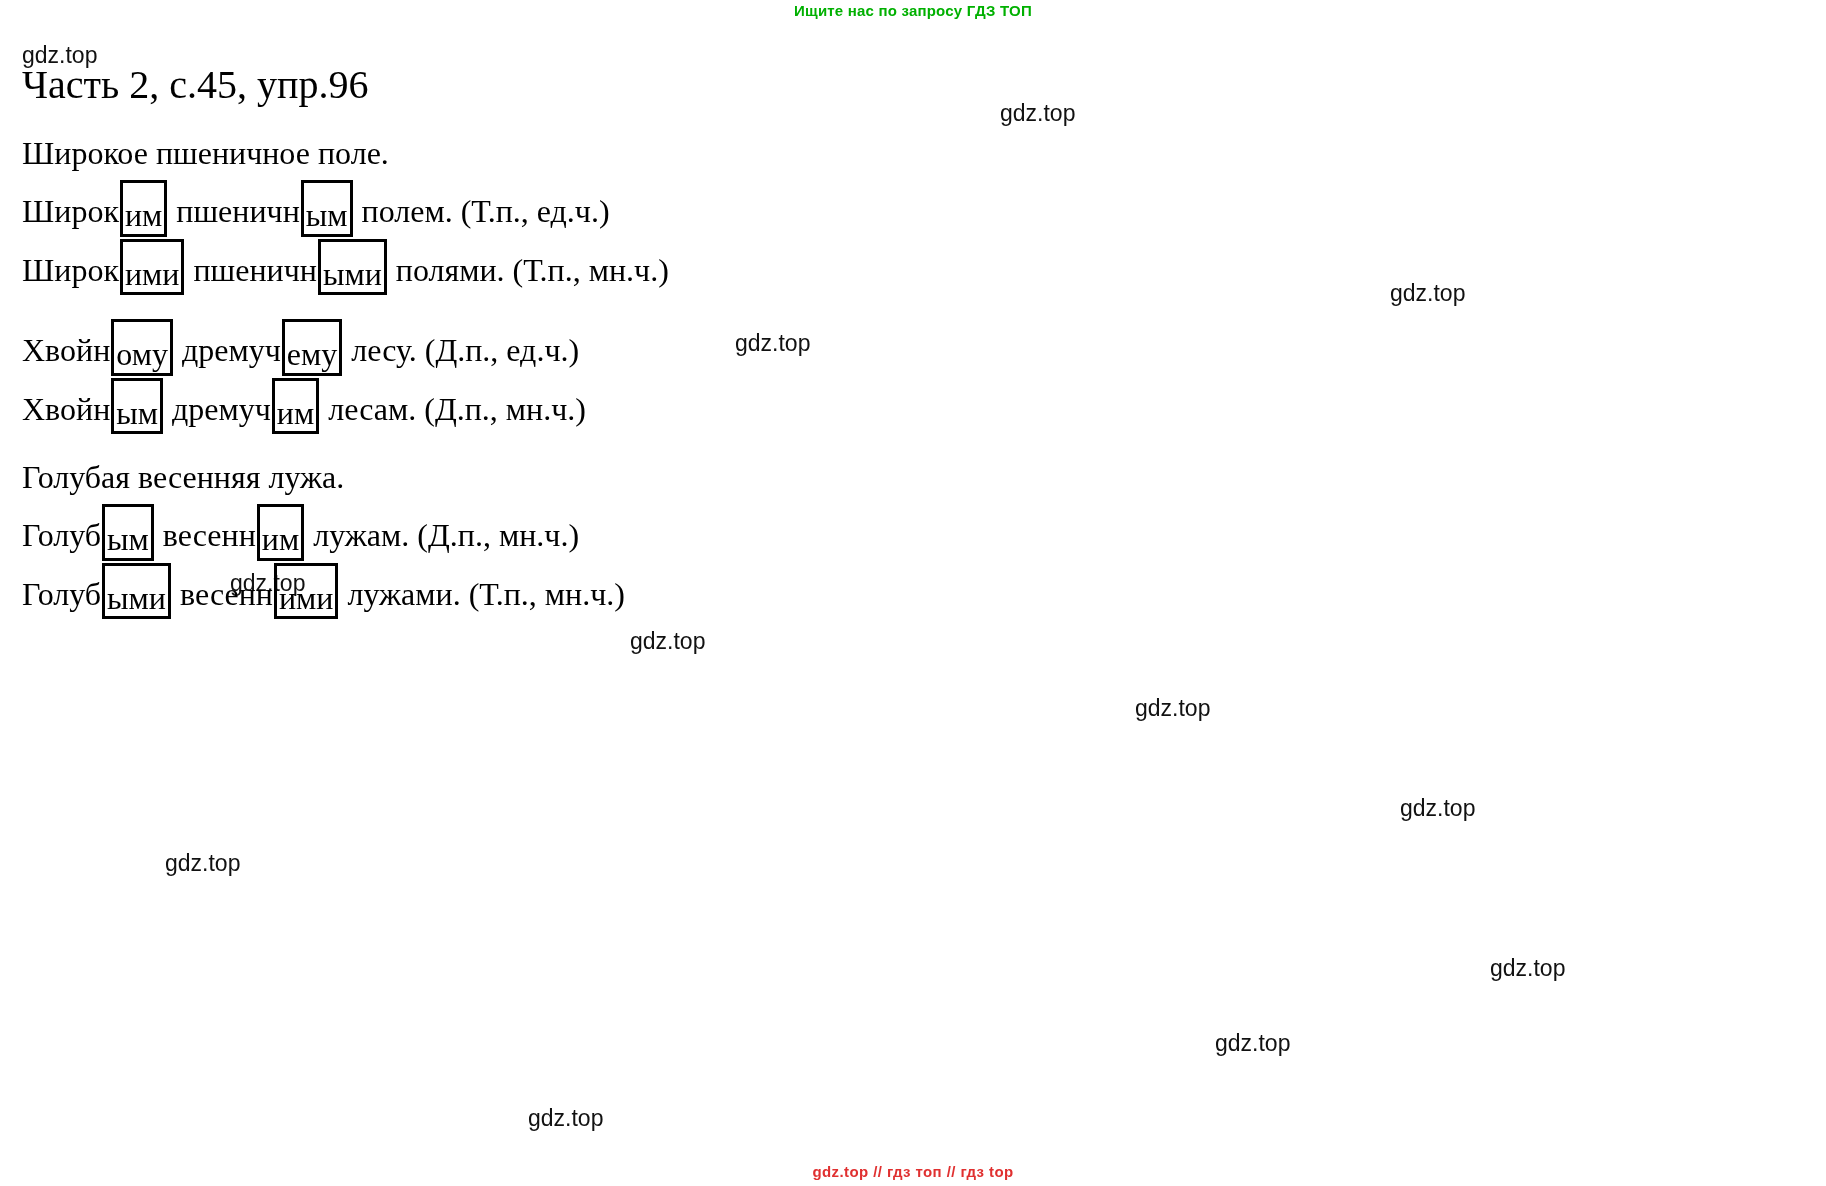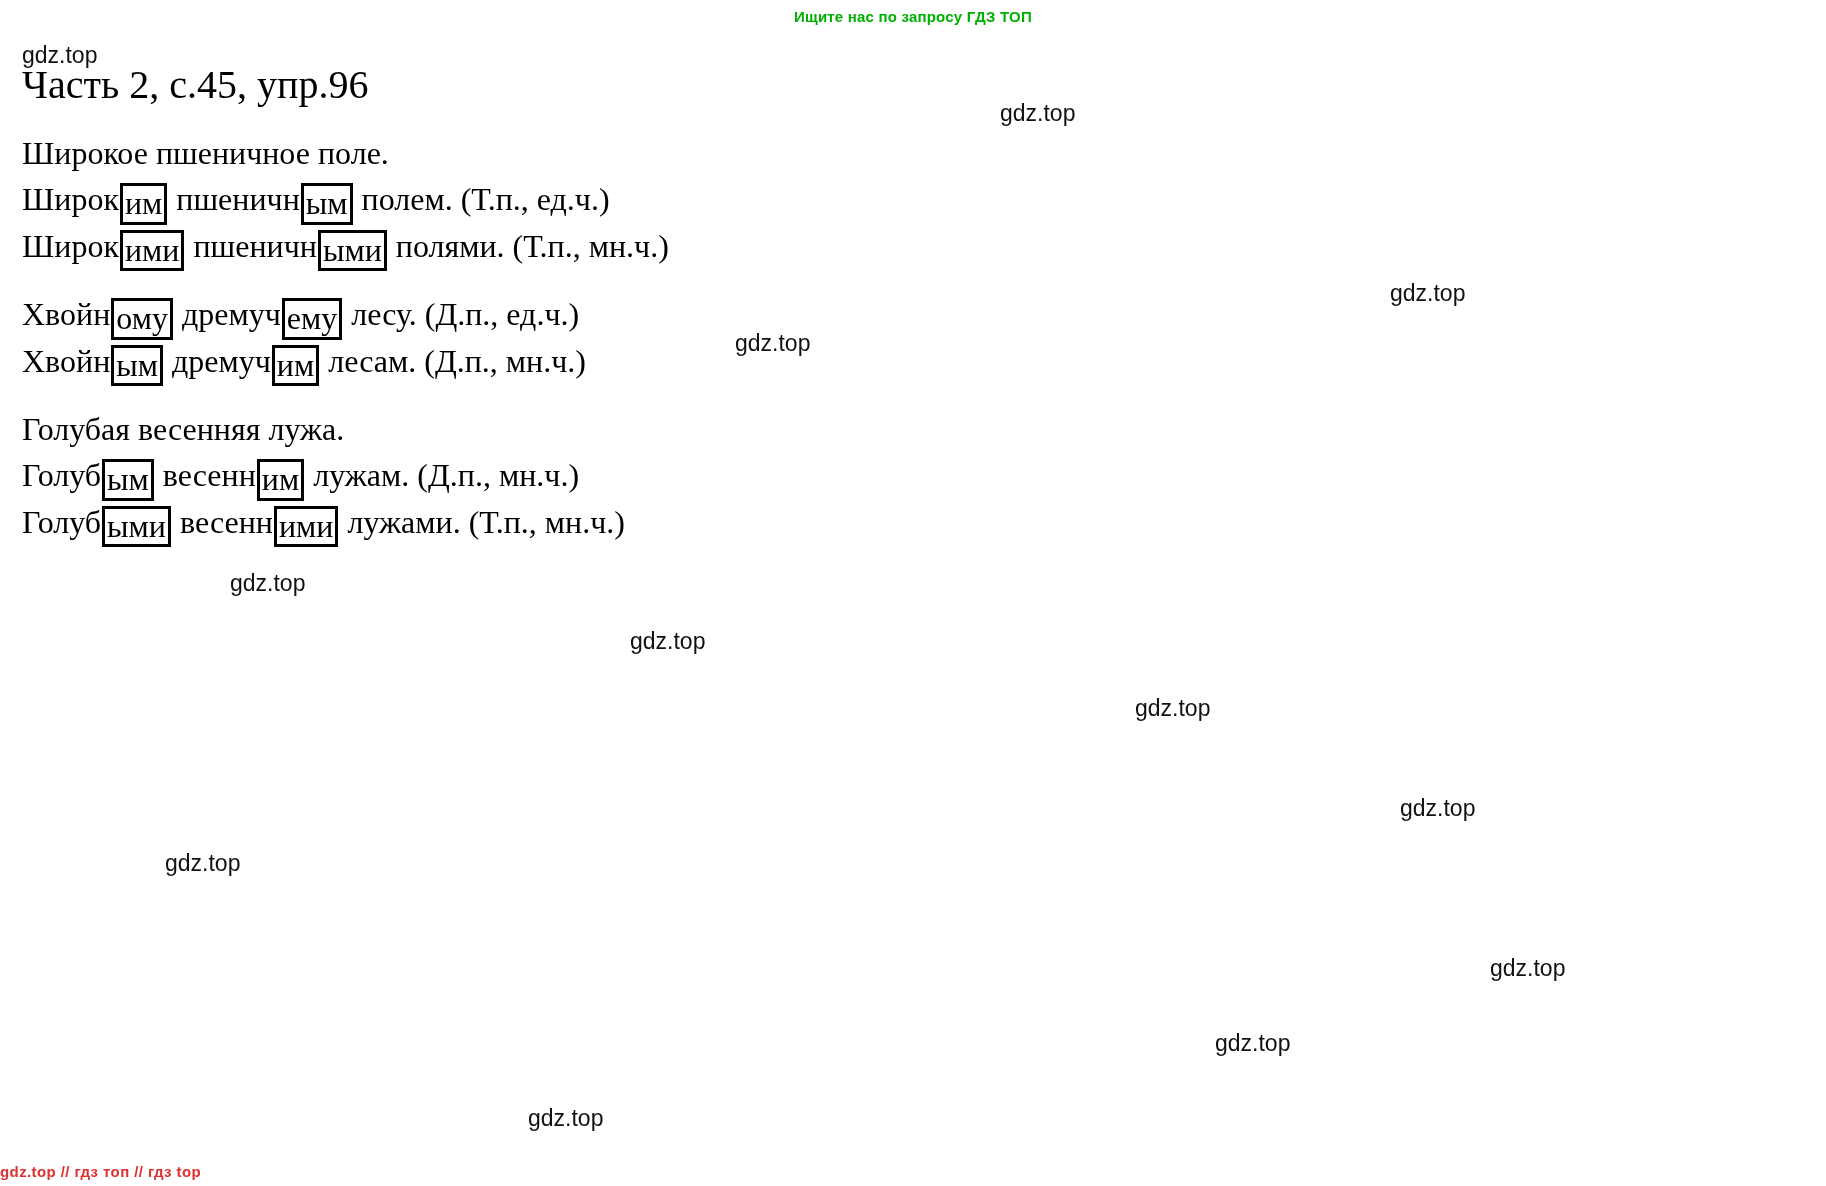--- a/index.html
+++ b/index.html
@@ -18,36 +18,36 @@
 
   .page {
     position: relative;
     width: 1826px;
     height: 1186px;
   }
 
   
   .top-promo {
     position: absolute;
-    top: 8px;
+    top: 2px;
     left: 0;
     width: 1826px;
     text-align: center;
     font-family: "Liberation Sans", sans-serif;
     font-size: 15px;
     font-weight: bold;
     color: #00b000;
     letter-spacing: 0.2px;
   }
   .bottom-promo {
     position: absolute;
     bottom: 6px;
     left: 0;
     width: 1826px;
-    text-align: left;
+    text-align: center;
     font-family: "Liberation Sans", sans-serif;
     font-size: 15px;
     font-weight: bold;
     color: #e03030;
     letter-spacing: 0.4px;
   }
   .bottom-promo .sep { color: #e03030; }
 
   
   .wm {
@@ -89,21 +89,21 @@
     font-size: 32px;
     line-height: 1.45;
     white-space: nowrap;
     margin: 0;
     padding: 0;
   }
 
   
   .box {
     border: 3px solid #000;
-    padding: 1px 2px 2px 2px;
+    padding: 16px 2px 2px 2px;
     margin: 0 1px;
     display: inline-block;
     line-height: 1.02;
     position: relative;
     top: 4px;
   }
 </style>
 </head>
 <body>
 

